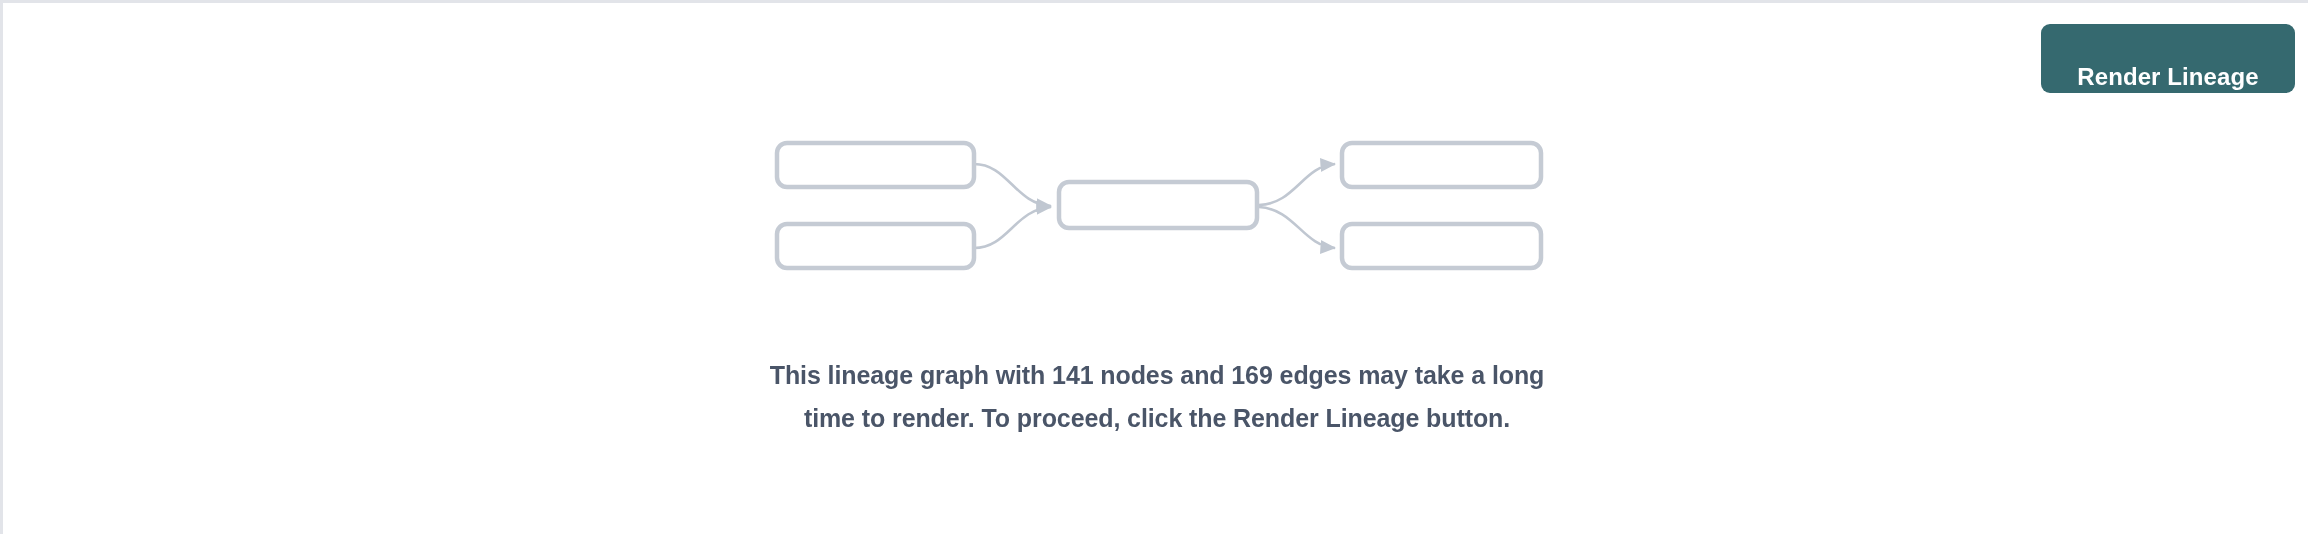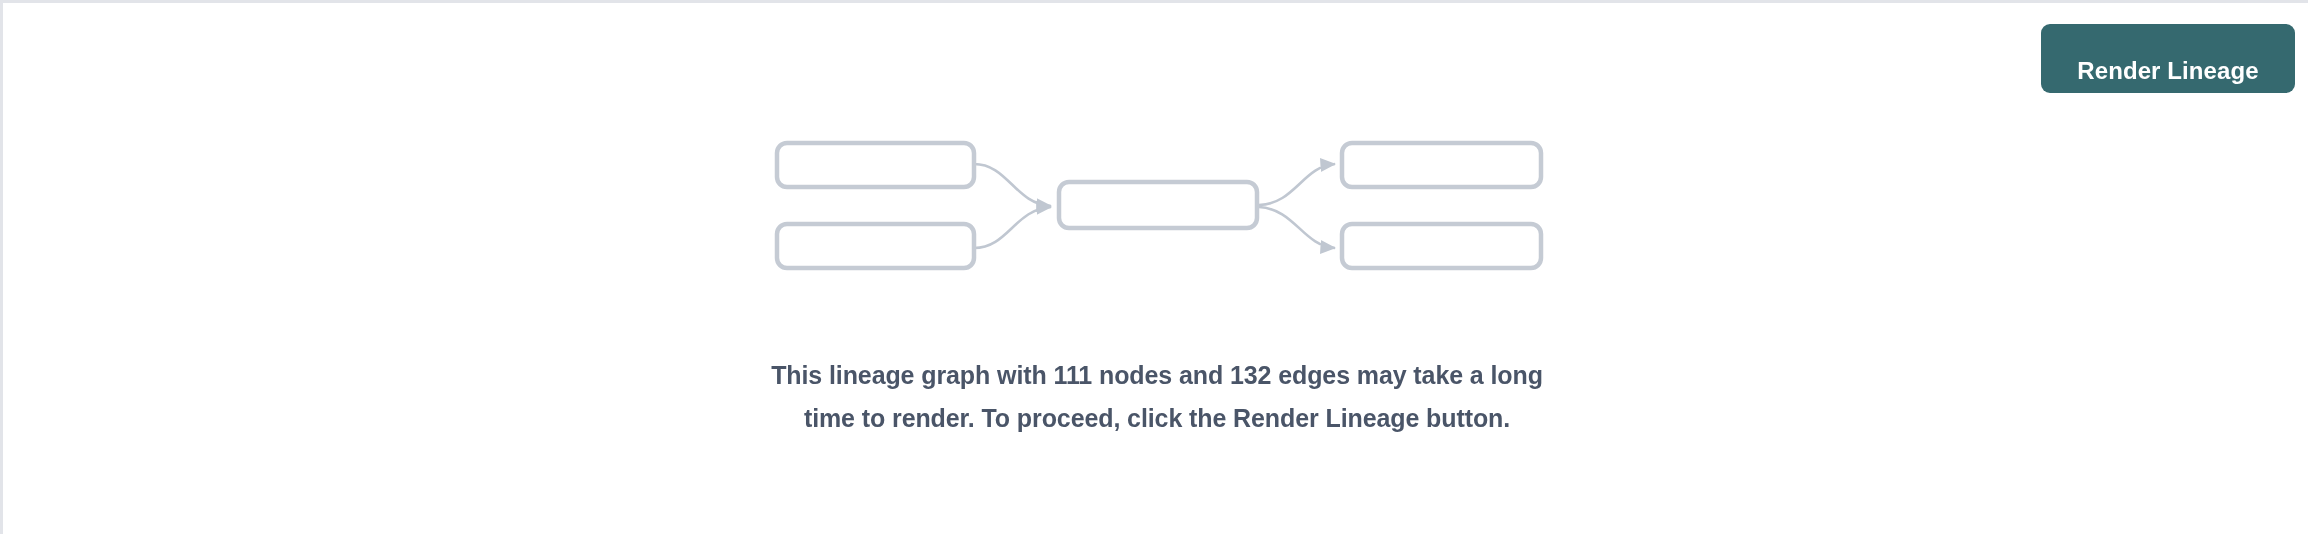--- a/index.html
+++ b/index.html
@@ -33,21 +33,21 @@
     background: #35696f;
     color: #ffffff;
     border: none;
     border-radius: 9px;
     font-family: "Liberation Sans", sans-serif;
     font-size: 24px;
     font-weight: bold;
     letter-spacing: 0.1px;
     line-height: 69px;
     text-align: center;
-    padding: 12px;
+    padding: 18px;
     cursor: pointer;
     white-space: nowrap;
     box-sizing: border-box;
   }
 
   
   .graph-illustration {
     position: absolute;
     left: 740px;
     top: 118px;
@@ -101,15 +101,15 @@
       <g fill="#ffffff" stroke="#c5cbd4" stroke-width="4.5">
         <rect x="34" y="22" width="197" height="44" rx="10" ry="10"></rect>
         <rect x="34" y="103" width="197" height="44" rx="10" ry="10"></rect>
         <rect x="316" y="61" width="198" height="46" rx="10" ry="10"></rect>
         <rect x="599" y="22" width="199" height="44" rx="10" ry="10"></rect>
         <rect x="599" y="103" width="199" height="44" rx="10" ry="10"></rect>
       </g>
     </svg>
   </div>
 
-  <p class="lineage-message">This lineage graph with 111 nodes and 132 edges may take a long time to render. To proceed, click the Render Lineage button.</p>
+  <p class="lineage-message">This lineage graph with 141 nodes and 169 edges may take a long time to render. To proceed, click the Render Lineage button.</p>
 
 </div>
 
 </body></html>

